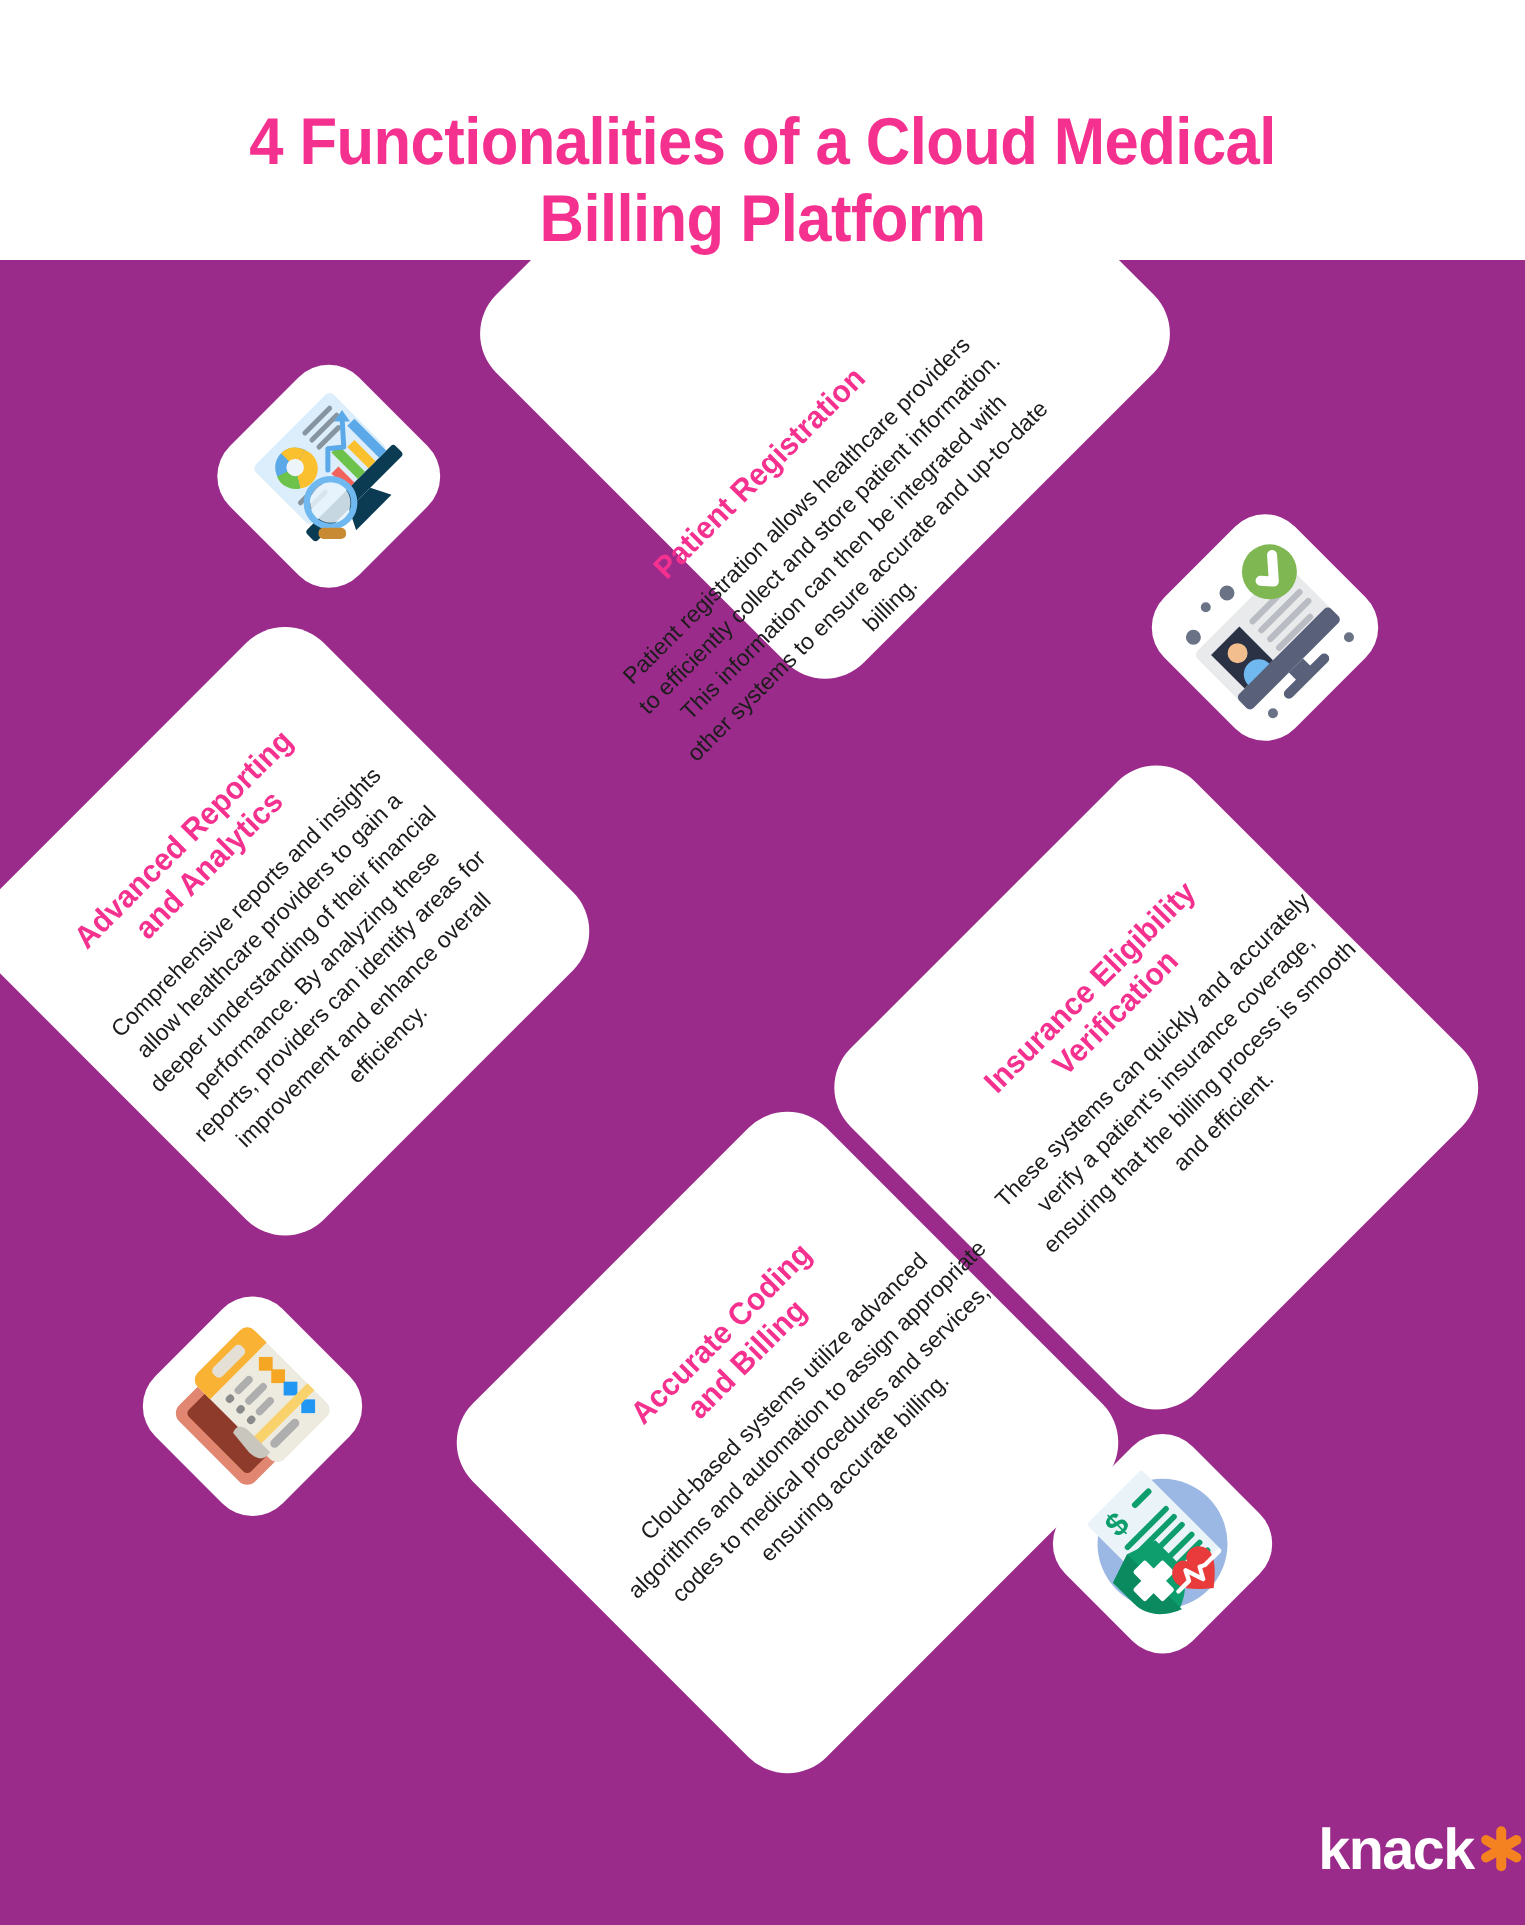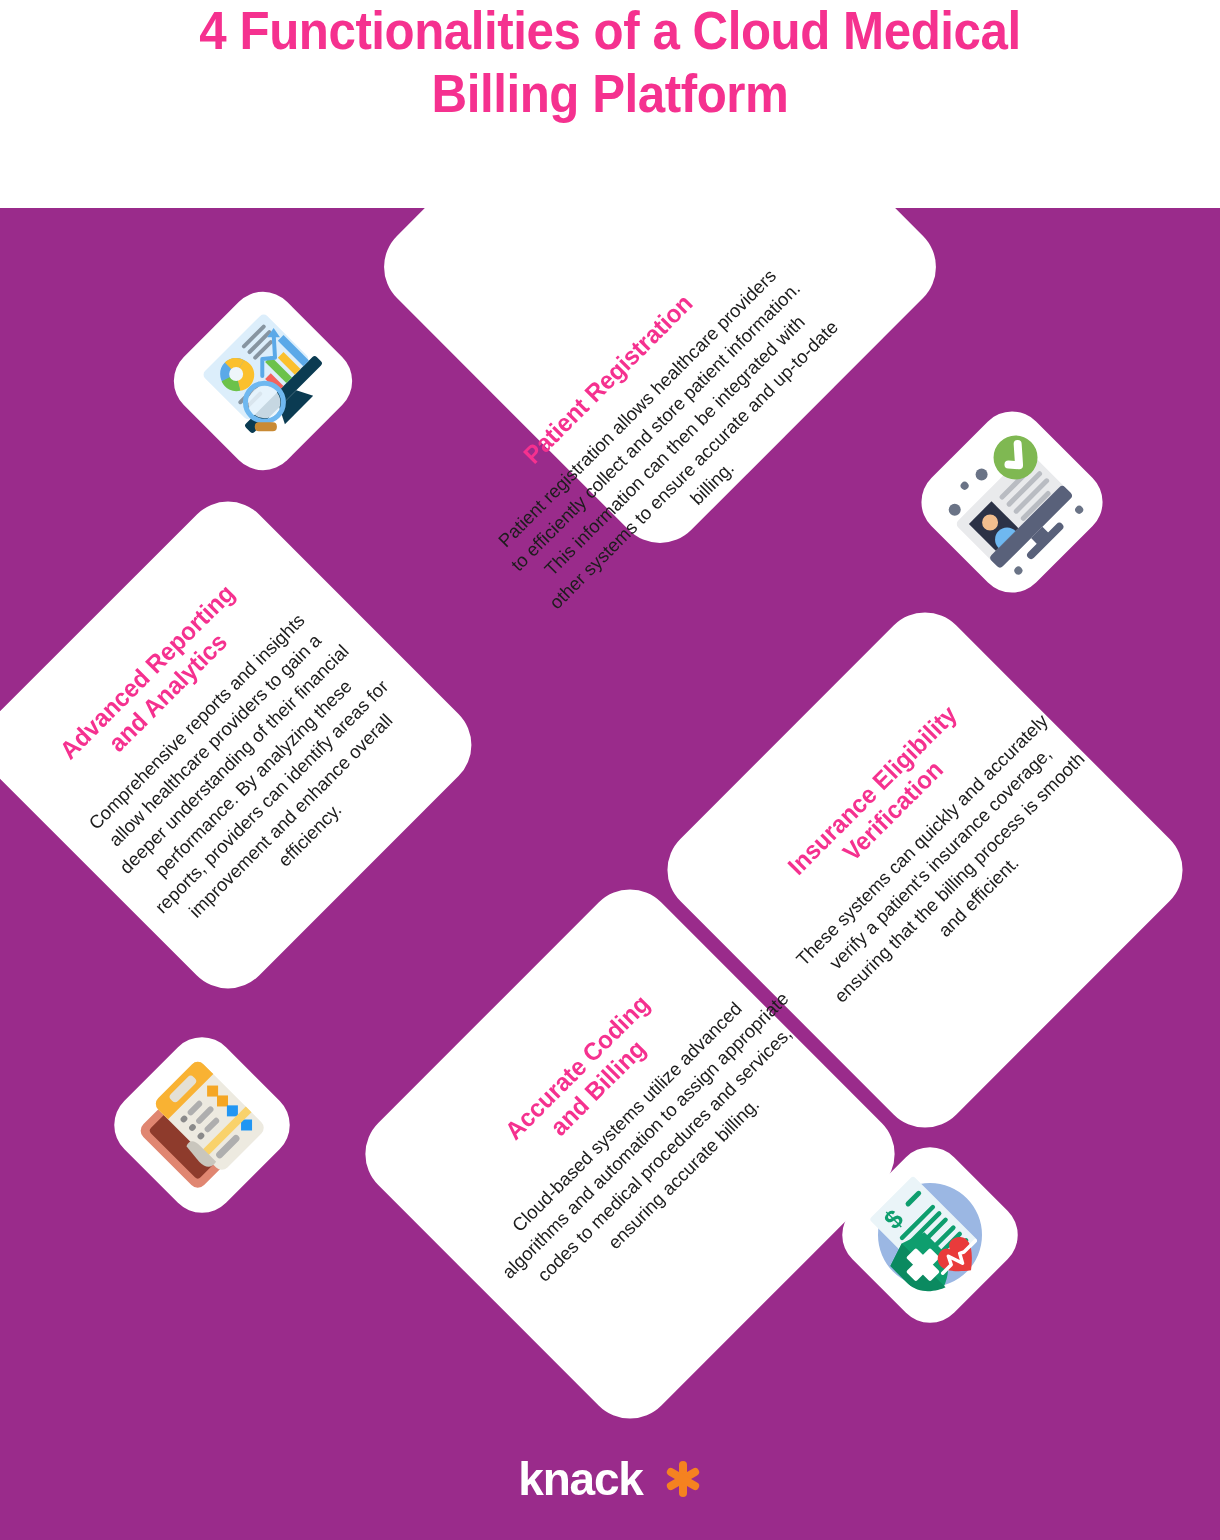--- a/index.html
+++ b/index.html
@@ -21,21 +21,21 @@
   }
 
   
   #header {
     position: absolute;
     left: 0; top: 0;
     width: 1220px;
     height: 208px;
     background: #ffffff;
     display: flex;
-    align-items: flex-start;
+    align-items: flex-end;
     justify-content: center;
   }
   #header-title {
     font-family: "Liberation Sans", sans-serif;
     font-weight: bold;
     font-size: 53px;
     line-height: 1.18;
     letter-spacing: -0.5px;
     color: #F5318F;
     text-align: center;
@@ -102,22 +102,22 @@
 
   
   #footer-logo {
     position: absolute;
     left: 0;
     top: 1448px;
     width: 1220px;
     height: 62px;
     display: flex;
     align-items: center;
-    justify-content: center;
-    gap: 21px;
+    justify-content: flex-end;
+    gap: 3px;
   }
   #logo-wordmark {
     font-family: "Liberation Sans", sans-serif;
     font-weight: bold;
     font-size: 46px;
     line-height: 1;
     color: #ffffff;
     letter-spacing: -1.2px;
   }
   #logo-asterisk { display: block; }

